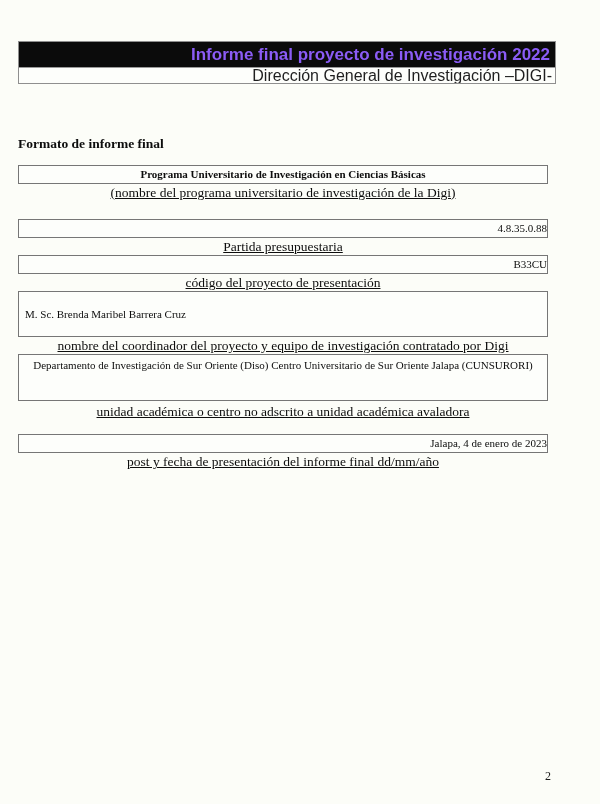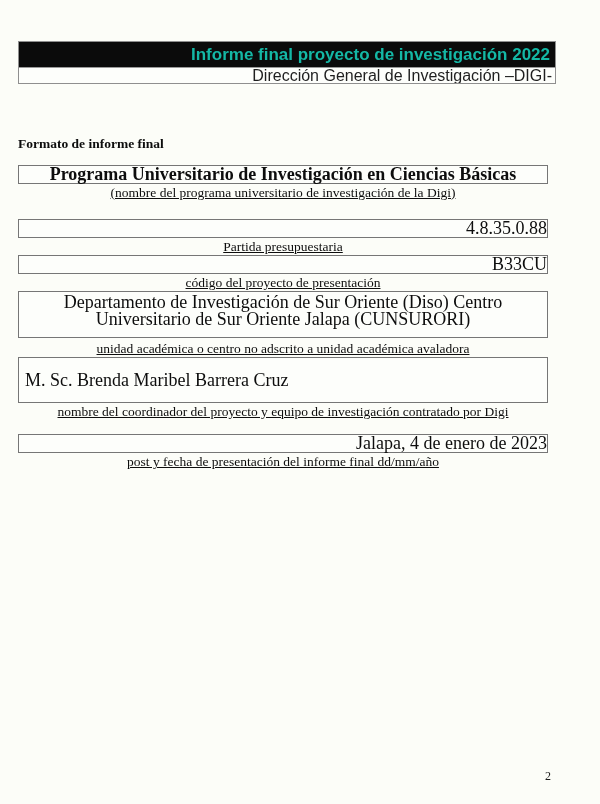--- a/index.html
+++ b/index.html
@@ -20,21 +20,21 @@
     position: absolute;
     left: 18px;
     top: 41px;
     width: 538px;
     border: 1px solid #8f8f8f;
     box-sizing: border-box;
   }
   .header-title {
     height: 25px;
     background: #0b0b0b;
-    color: #14b8a6;
+    color: #8b5cf6;
     font-family: "Liberation Sans", sans-serif;
     font-weight: bold;
     font-size: 17px;
     line-height: 25px;
     text-align: right;
     padding-right: 5px;
     letter-spacing: 0px;
     white-space: nowrap;
     overflow: hidden;
   }
@@ -62,21 +62,21 @@
   .form-heading {
     margin: 0 0 13px 0;
     font-size: 13.5px;
     font-weight: bold;
     text-align: left;
     line-height: 17px;
   }
   .box {
     box-sizing: border-box;
     border: 1px solid #767676;
-    font-size: 18px;
+    font-size: 11px;
     line-height: 17px;
     background: #fdfefb;
   }
   .box-single { height: 19px; }
   .box-center { text-align: center; }
   .box-bold { font-weight: bold; }
   .box-left { text-align: right; }
   .box-twoline { padding: 1px 4px; text-align: center; }
   .box-tall-top {
     height: 47px;
@@ -134,27 +134,27 @@
       <div class="box box-single box-left">4.8.35.0.88</div>
       <div class="caption">Partida presupuestaria</div>
     </div>
 
     <div>
       <div class="box box-single box-left">B33CU</div>
       <div class="caption">código del proyecto de presentación</div>
     </div>
 
     <div>
-      <div class="box box-tall-top">Departamento de Investigación de Sur Oriente (Diso) Centro Universitario de Sur Oriente Jalapa (CUNSURORI)</div>
-      <div class="caption caption-gap">unidad académica o centro no adscrito a unidad académica avaladora</div>
+      <div class="box box-tall-mid">M. Sc. Brenda Maribel Barrera Cruz</div>
+      <div class="caption">nombre del coordinador del proyecto y equipo de investigación contratado por Digi</div>
     </div>
 
     <div>
-      <div class="box box-tall-mid">M. Sc. Brenda Maribel Barrera Cruz</div>
-      <div class="caption">nombre del coordinador del proyecto y equipo de investigación contratado por Digi</div>
+      <div class="box box-tall-top">Departamento de Investigación de Sur Oriente (Diso) Centro Universitario de Sur Oriente Jalapa (CUNSURORI)</div>
+      <div class="caption caption-gap">unidad académica o centro no adscrito a unidad académica avaladora</div>
     </div>
 
     <div class="spacer-14"></div>
 
     <div>
       <div class="box box-single box-left">Jalapa, 4 de enero de 2023</div>
       <div class="caption">post y fecha de presentación del informe final dd/mm/año</div>
     </div>
 
   </div>

